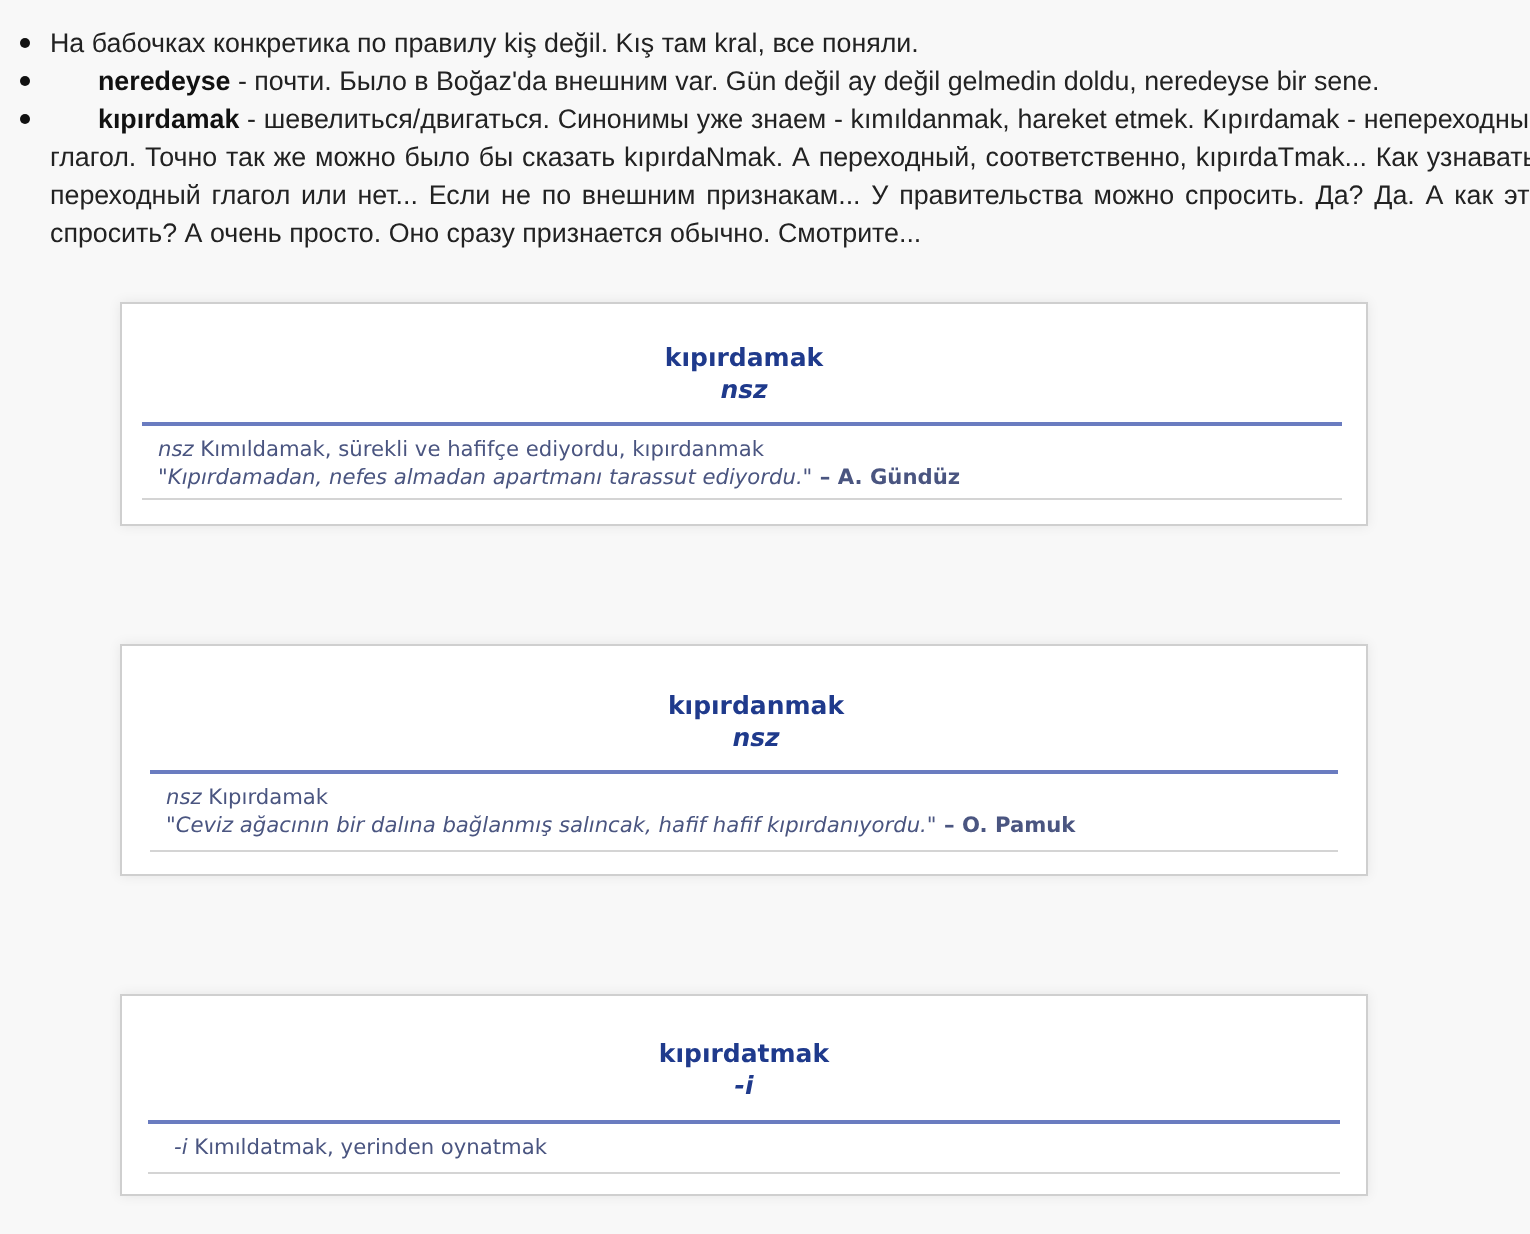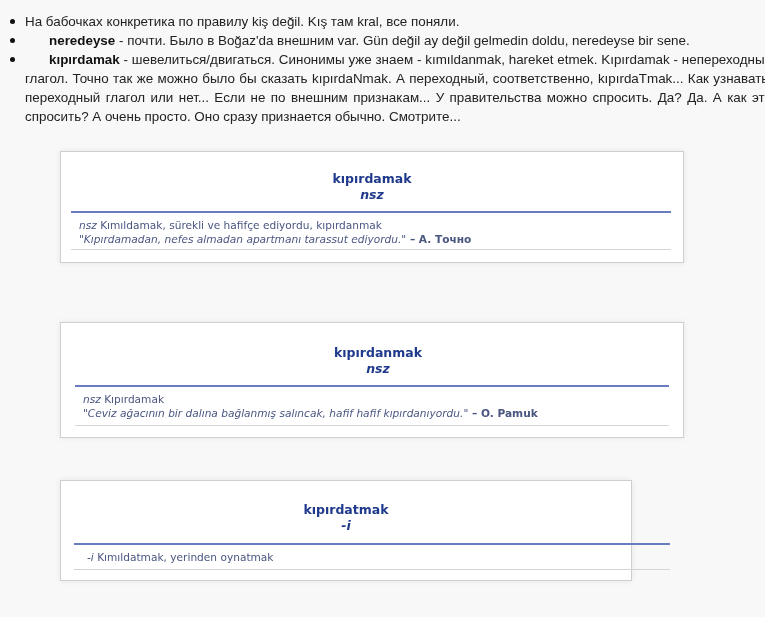--- a/index.html
+++ b/index.html
@@ -106,21 +106,21 @@
   <div class="card-head" style="position:absolute; left:0; right:0; top:19px;">
     <div class="headword">kıpırdamak</div>
     <div class="pos">nsz</div>
   </div>
   <div class="rule-blue" style="left:10px; width:600px; top:59px;"></div>
   <div class="card-body" style="left:18px; top:66px;">
     <div>
       <span class="abbr">nsz</span><span> Kımıldamak, sürekli ve hafifçe ediyordu, kıpırdanmak</span>
     </div>
     <div>
-      <span class="example">"Kıpırdamadan, nefes almadan apartmanı tarassut ediyordu."</span><span class="author"> – A. Точно</span>
+      <span class="example">"Kıpırdamadan, nefes almadan apartmanı tarassut ediyordu."</span><span class="author"> – A. Gündüz</span>
     </div>
   </div>
   <div class="rule-gray" style="left:10px; width:600px; top:97px;"></div>
 </div>
 
 <div class="card" style="top:322px; width:624px; height:116px;">
   <div class="card-head" style="position:absolute; left:0; right:0; top:22px;margin-left:12px;">
     <div class="headword">kıpırdanmak</div>
     <div class="pos">nsz</div>
   </div>
@@ -129,21 +129,21 @@
     <div>
       <span class="abbr">nsz</span><span> Kıpırdamak</span>
     </div>
     <div>
       <span class="example">"Ceviz ağacının bir dalına bağlanmış salıncak, hafif hafif kıpırdanıyordu."</span><span class="author"> – O. Pamuk</span>
     </div>
   </div>
   <div class="rule-gray" style="left:14px; width:594px; top:102px;"></div>
 </div>
 
-<div class="card" style="top:480px; width:572px; height:101px;">
+<div class="card" style="top:497px; width:624px; height:101px;">
   <div class="card-head" style="position:absolute; left:0; right:0; top:21px;">
     <div class="headword">kıpırdatmak</div>
     <div class="pos">-i</div>
   </div>
   <div class="rule-blue" style="left:13px; width:596px; top:62px;"></div>
   <div class="card-body" style="left:26px; top:69px;">
     <div>
       <span class="abbr">-i</span><span> Kımıldatmak, yerinden oynatmak</span>
     </div>
   </div>

